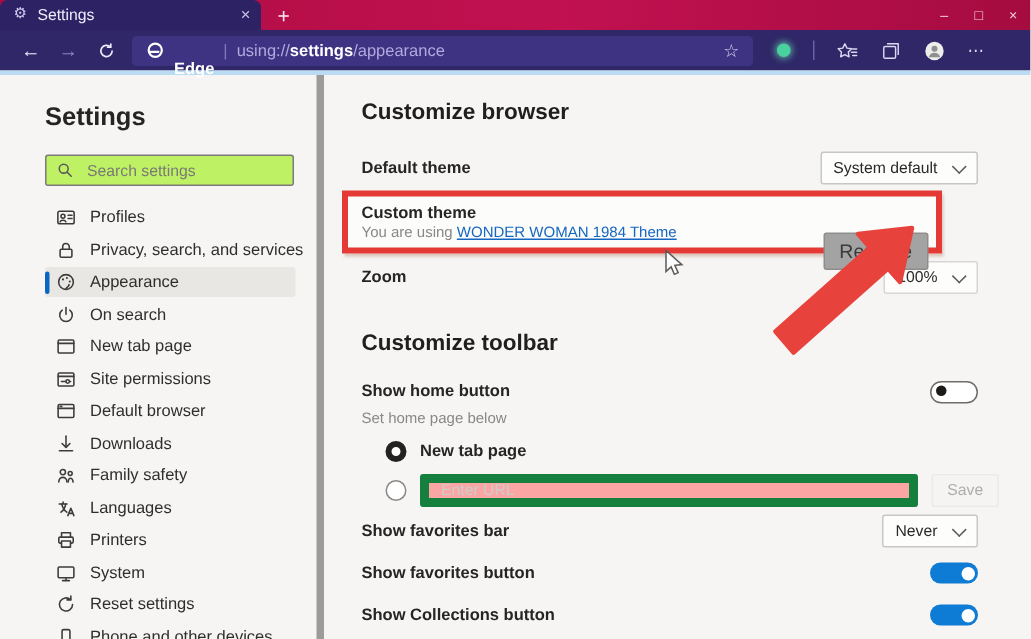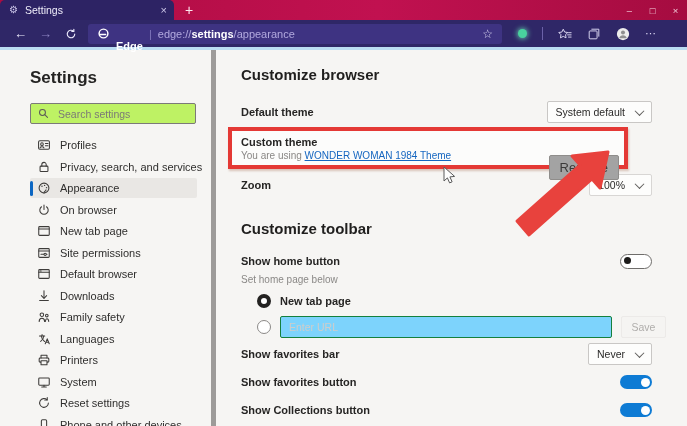--- a/index.html
+++ b/index.html
@@ -76,22 +76,22 @@
   .chev{width:6px;height:6px;border-right:1.4px solid #5f5d5b;border-bottom:1.4px solid #5f5d5b;
         transform:rotate(45deg) translate(-1px,-1px);}
   .tog{position:relative;border-radius:8px;flex:none;}
   .tog.off{width:30px;height:13px;background:#fff;border:1px solid #6f6d6b;}
   .tog.off .knob{position:absolute;left:3px;top:2.5px;width:7px;height:7px;border-radius:50%;background:#1c1b1a;}
   .tog.on{width:32px;height:14px;background:#0e7bd4;}
   .tog.on .knob{position:absolute;right:2.5px;top:2.5px;width:9px;height:9px;border-radius:50%;background:#fff;}
   .radio{width:14px;height:14px;border-radius:50%;box-sizing:border-box;flex:none;background:#fff;}
   .radio.sel{border:4px solid #232221;}
   .radio.un{border:1.5px solid #8b8987;}
-  .url-input{flex:1;height:22px;box-sizing:border-box;border:1px solid #15803d;border-radius:2px;
-             background:#7dd3fc;padding:0 8px;font-size:10.5px;color:#555;font-family:inherit;outline:0;min-width:0;}
+  .url-input{flex:1;height:22px;box-sizing:border-box;border:6px solid #15803d;border-radius:2px;
+             background:#fca5a5;padding:0 8px;font-size:10.5px;color:#555;font-family:inherit;outline:0;min-width:0;}
   .url-input::placeholder{color:#cfcdca;}
   .save-btn{width:45px;height:22px;box-sizing:border-box;border:1px solid #eceae8;border-radius:2px;
             background:#f5f4f2;color:#b0aeac;font-size:10.5px;display:flex;align-items:center;justify-content:center;}
   
   #red-box{position:absolute;left:17px;top:77px;width:400px;height:42px;box-sizing:border-box;
            border:4px solid #e43935;background:#fcfcfb;display:flex;align-items:center;justify-content:space-between;
            padding:0 5px 0 9px;z-index:5;box-shadow:1px 2px 2px rgba(150,80,50,.3);gap:17px;}
   .ct-col{display:flex;flex-direction:column;gap:2px;justify-content:center;}
   .ct-desc{font-size:10px;color:#8a8886;}
   .theme-link{color:#1566c0;text-decoration:underline;cursor:pointer;}
@@ -129,21 +129,21 @@
   </span>
   <div class="urlbar">
     <span class="edge-logo">
       <svg viewBox="0 0 16 16" fill="none" stroke="#fff" stroke-width="1.8" stroke-linecap="round">
         <circle cx="8" cy="8" r="5.4"></circle>
           <path d="M3.4 9.3h7.2"></path>
       </svg>
     </span>
     <span class="brand">Edge</span>
     <span class="url-sep">|</span>
-    <span class="url-text"><span class="url-dim">edge://</span><span class="url-b">settings</span><span class="url-dim">/appearance</span></span>
+    <span class="url-text"><span class="url-dim">using://</span><span class="url-b">settings</span><span class="url-dim">/appearance</span></span>
     <span class="url-star">☆</span>
   </div>
   <div class="tb-icons">
     <span class="green-dot"></span>
     <span class="vsep"></span>
     <span class="ticon">
       <svg viewBox="0 0 16 16" fill="none" stroke="#dcd7f3" stroke-width="1.1" stroke-linejoin="round">
         <path d="M6 2.5 7.6 5.8 11.2 6.3 8.6 8.8 9.2 12.4 6 10.7 2.8 12.4 3.4 8.8 0.9 6.3 4.4 5.8z"></path>
         <path d="M12 6.5h3M11 9h4M12 11.5h3" stroke-linecap="round"></path>
       </svg>
@@ -210,21 +210,21 @@
           </span>
           <span class="side-label">Appearance</span>
         </div>
         <div class="side-item">
           <span class="icon">
             <svg viewBox="0 0 16 16" fill="none" stroke="#3e3c3a" stroke-width="1.2" stroke-linecap="round" stroke-linejoin="round">
               <path d="M8 2.3v5.2"></path>
               <path d="M5.1 4.3a4.8 4.8 0 1 0 5.8 0"></path>
             </svg>
           </span>
-          <span class="side-label">On browser</span>
+          <span class="side-label">On search</span>
         </div>
         <div class="side-item">
           <span class="icon">
             <svg viewBox="0 0 16 16" fill="none" stroke="#3e3c3a" stroke-width="1.2" stroke-linecap="round" stroke-linejoin="round">
               <rect x="2" y="3" width="12" height="10" rx="1"></rect>
               <path d="M2 5.6h12"></path>
             </svg>
           </span>
           <span class="side-label">New tab page</span>
         </div>

